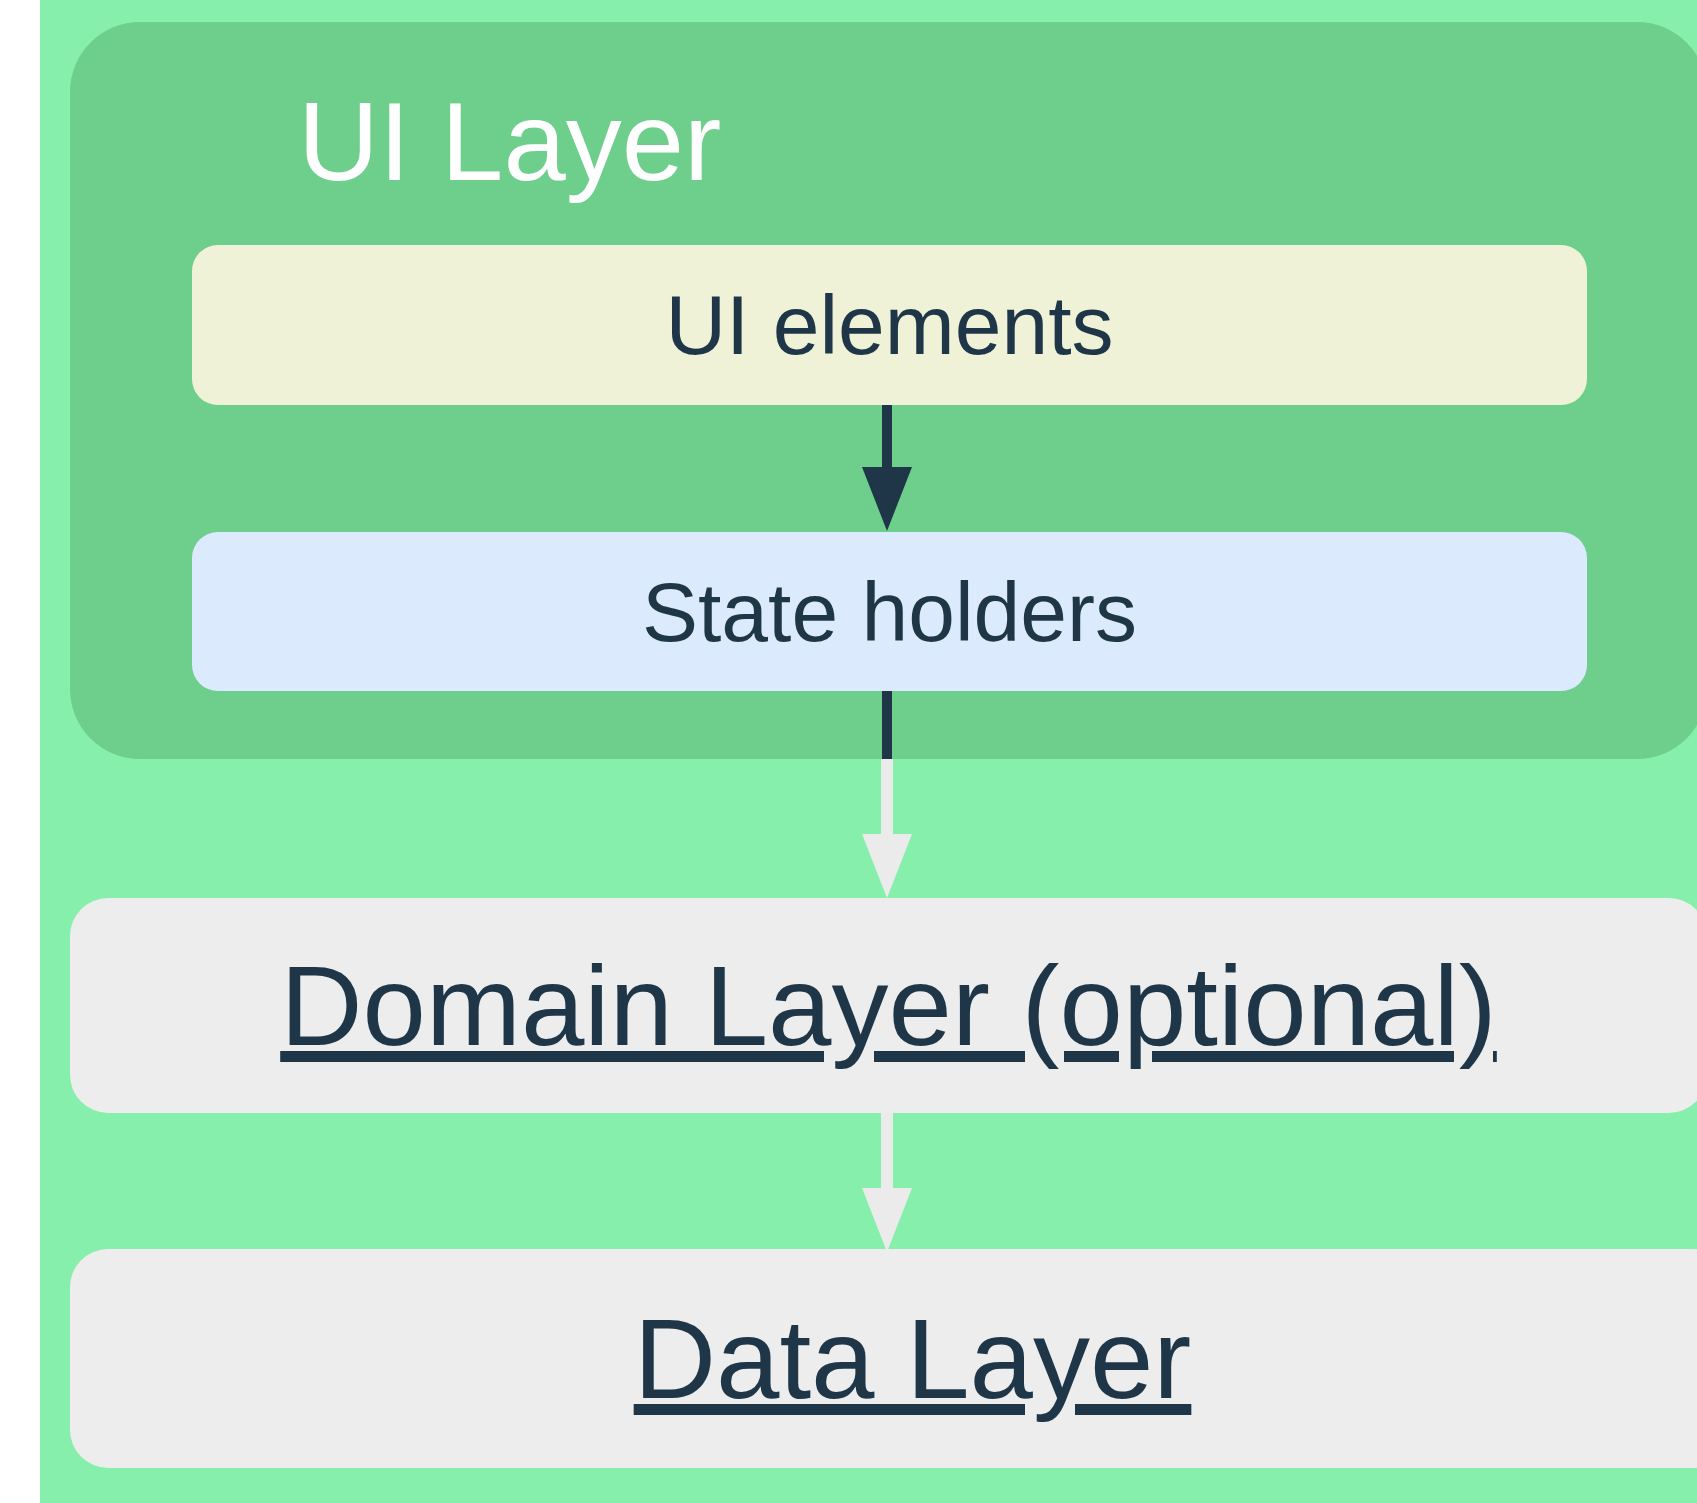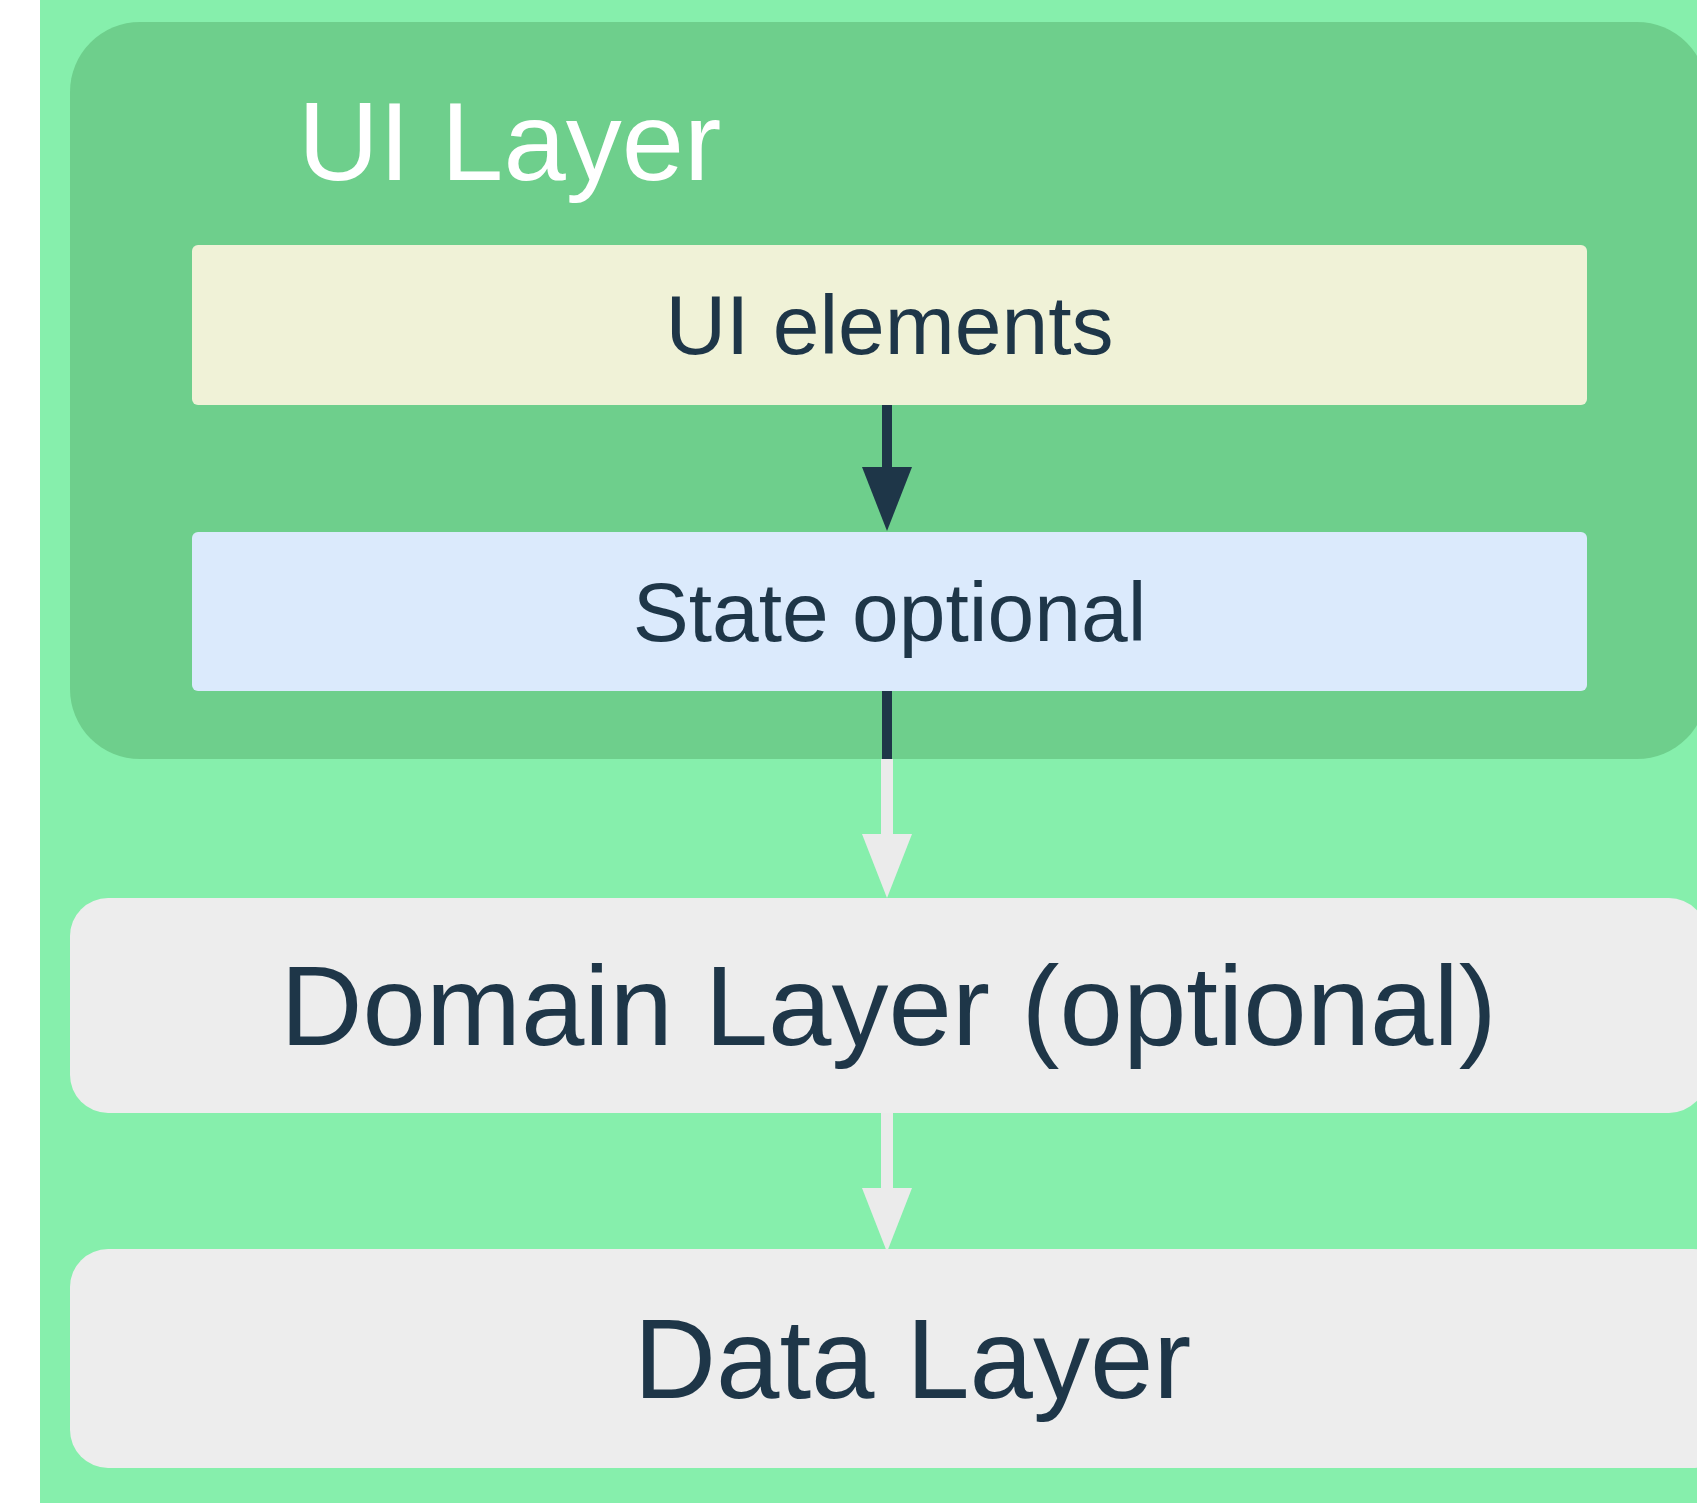--- a/index.html
+++ b/index.html
@@ -34,21 +34,21 @@
     font-weight: 400;
     line-height: 1;
     letter-spacing: 0px;
     white-space: nowrap;
   }
   
   .pill {
     position: absolute;
     left: 122px;   
     width: 1395px;
-    border-radius: 6px;
+    border-radius: 26px;
     display: flex;
     align-items: center;
     justify-content: center;
   }
   .pill span {
     font-size: 84px;
     font-weight: 400;
     line-height: 1;
     white-space: nowrap;
   }
@@ -84,20 +84,21 @@
     border-radius: 38px;
     display: flex;
     align-items: center;
     justify-content: center;
   }
   .layer-box span {
     font-size: 114px;
     font-weight: 400;
     line-height: 1;
     white-space: nowrap;
+    text-decoration: underline;
   }
   .layer-box.domain { top: 898px;  height: 215px; }
   .layer-box.data   { top: 1249px; height: 219px; }
 </style>
 </head>
 <body>
 
 <div class="canvas">
 
   <section class="ui-layer" style="background-color: rgb(110, 207, 140);">
@@ -107,21 +108,21 @@
     <div class="pill ui-elements" style="background-color: rgb(240, 242, 215);">
       <span style="color: rgb(30, 54, 72);">UI elements</span>
     </div>
 
     <div class="arrow-inner">
       <div class="shaft" style="background-color: rgb(30, 54, 72);"></div>
       <div class="head" style="border-top-color: rgb(30, 54, 72);"></div>
     </div>
 
     <div class="pill state-holders" style="background-color: rgb(219, 234, 252);">
-      <span style="color: rgb(30, 54, 72);">State optional</span>
+      <span style="color: rgb(30, 54, 72);">State holders</span>
     </div>
 
     <div class="shaft connector-stub" style="background-color: rgb(30, 54, 72);"></div>
   </section>
 
   <div class="arrow-sh-domain">
     <div class="shaft" style="background-color: rgb(235, 235, 235);"></div>
     <div class="head" style="border-top-color: rgb(235, 235, 235);"></div>
   </div>
 

